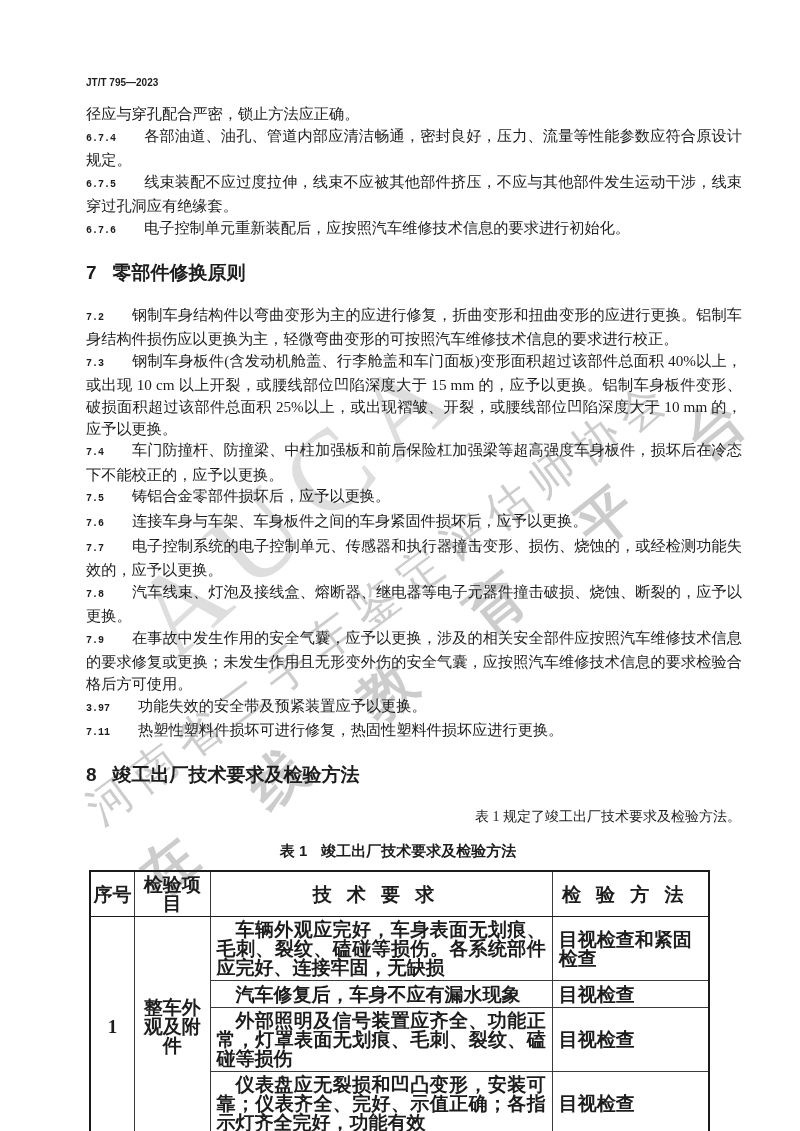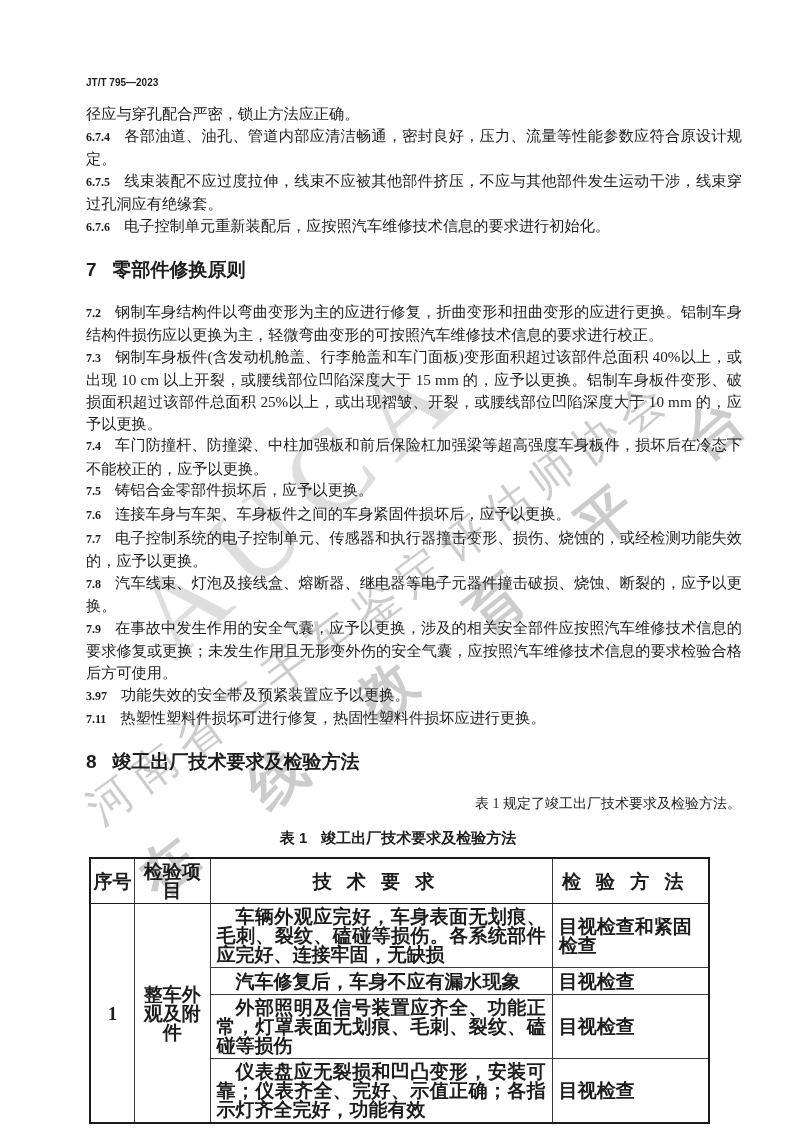--- a/index.html
+++ b/index.html
@@ -18,22 +18,22 @@
   .wm-line1{left:92px;top:784px;font-size:45px;letter-spacing:10px;
       color:rgba(0,0,0,0.20);transform:rotate(-36.5deg);}
   .wm-line2{left:147px;top:847px;font-size:56px;letter-spacing:84px;
       color:rgba(0,0,0,0.20);transform:rotate(-38.7deg);font-weight:bold;}
 
   
   .content{position:absolute;left:86px;top:73px;width:656px;z-index:1;}
   .doc-code{font-family:Liberation Sans, sans-serif;
       font-weight:bold;font-size:10px;line-height:20px;margin-bottom:10px;}
   p.clause{margin:0;font-size:15.2px;line-height:21.6px;text-align:justify;}
-  p.clause .num{font-family:Liberation Serif, serif;
-      font-weight:bold;margin-right:14px;font-size:12px;}
+  p.clause .num{font-family:Liberation Mono, monospace;
+      font-weight:bold;margin-right:28px;font-size:10px;}
   h2.sec{font-family:"Liberation Sans","DejaVu Sans",sans-serif;
       font-size:19px;line-height:22px;font-weight:bold;margin:20px 0;}
   h2.sec .num{margin-right:16px;}
   p.intro{margin:1px;font-size:14px;line-height:21.6px;text-indent:2.1em;text-align:right;}
 
   .tbl-title{width:624px;text-align:center;
       font-family:"Liberation Sans","DejaVu Sans",sans-serif;
       font-weight:bold;font-size:15px;line-height:20px;margin:14px 0 9px 0;}
   .tbl-title .tnum{margin-right:14px;}
 

